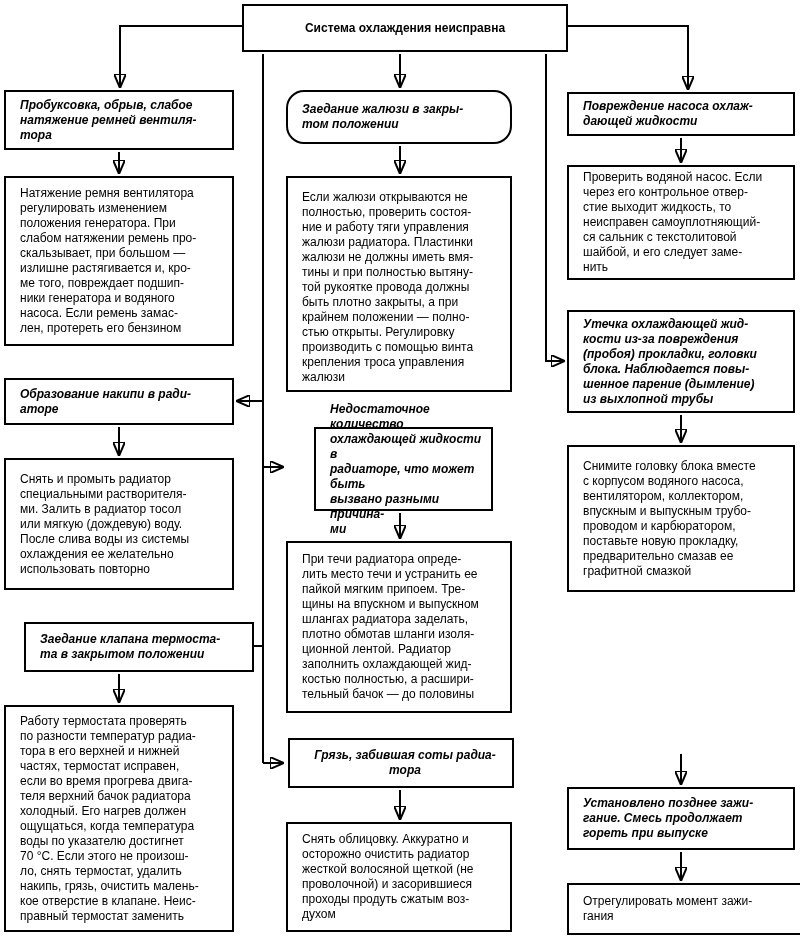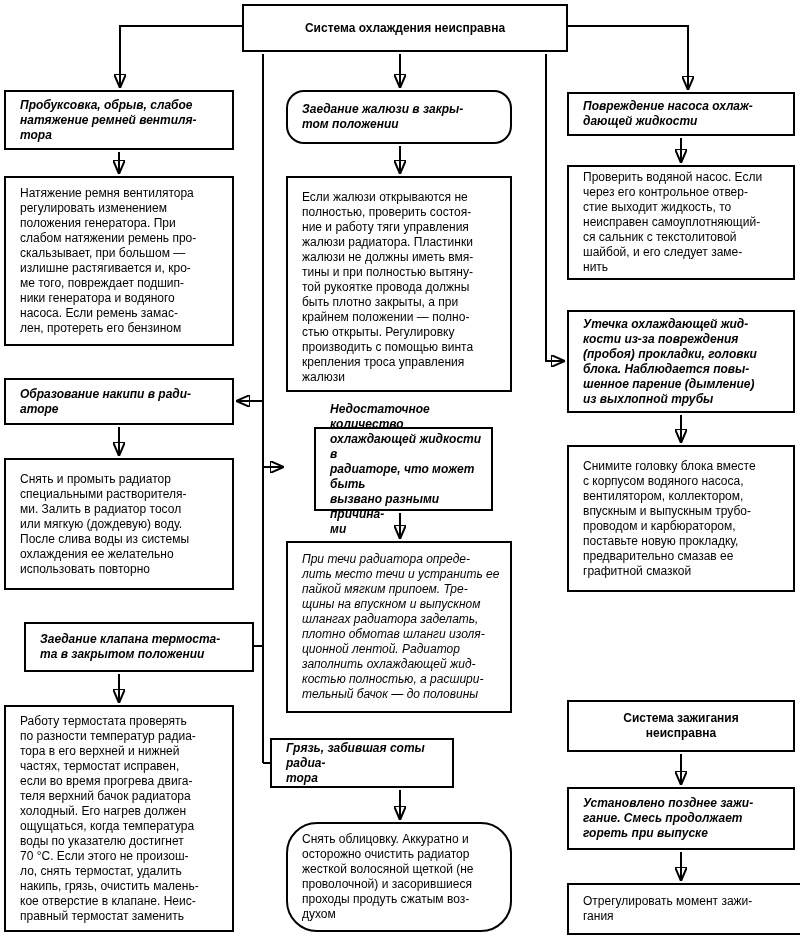--- a/index.html
+++ b/index.html
@@ -135,37 +135,37 @@
 крепления троса управления
 жалюзи</div>
   </div>
   <div class="box hdr" style="left:286px;top:427px;width:179px;height:84px;margin-left:28px;">
     <div class="inner">Недостаточное количество
 охлаждающей жидкости в
 радиаторе, что может быть
 вызвано разными причина-
 ми</div>
   </div>
-  <div class="box txt" style="left:286px;top:541px;width:226px;height:172px;font-style:italic;">
+  <div class="box txt" style="left:286px;top:541px;width:226px;height:172px;">
     <div class="inner">При течи радиатора опреде-
 лить место течи и устранить ее
 пайкой мягким припоем. Тре-
 щины на впускном и выпускном
 шлангах радиатора заделать,
 плотно обмотав шланги изоля-
 ционной лентой. Радиатор
 заполнить охлаждающей жид-
 костью полностью, а расшири-
 тельный бачок — до половины</div>
   </div>
-  <div class="box hdr" style="left:270px;top:738px;width:184px;height:50px;">
+  <div class="box hdr" style="left:288px;top:738px;width:226px;height:50px;text-align:center;">
     <div class="inner">Грязь, забившая соты радиа-
 тора</div>
   </div>
-  <div class="box txt" style="left:286px;top:822px;width:226px;height:110px;border-radius:31px;">
+  <div class="box txt" style="left:286px;top:822px;width:226px;height:110px;">
     <div class="inner">Снять облицовку. Аккуратно и
 осторожно очистить радиатор
 жесткой волосяной щеткой (не
 проволочной) и засорившиеся
 проходы продуть сжатым воз-
 духом</div>
   </div>
 
   <div class="box hdr" style="left:567px;top:92px;width:228px;height:44px;">
     <div class="inner">Повреждение насоса охлаж-
@@ -191,24 +191,20 @@
   <div class="box txt" style="left:567px;top:445px;width:228px;height:147px;">
     <div class="inner">Снимите головку блока вместе
 с корпусом водяного насоса,
 вентилятором, коллектором,
 впускным и выпускным трубо-
 проводом и карбюратором,
 поставьте новую прокладку,
 предварительно смазав ее
 графитной смазкой</div>
   </div>
-  <div class="box root" style="left:567px;top:700px;width:228px;height:52px;">
-    <div class="inner">Система зажигания
-неисправна</div>
-  </div>
   <div class="box hdr" style="left:567px;top:787px;width:228px;height:63px;">
     <div class="inner">Установлено позднее зажи-
 гание. Смесь продолжает
 гореть при выпуске</div>
   </div>
   <div class="box txt" style="left:567px;top:883px;width:258px;height:52px;">
     <div class="inner">Отрегулировать момент зажи-
 гания</div>
   </div>
 

